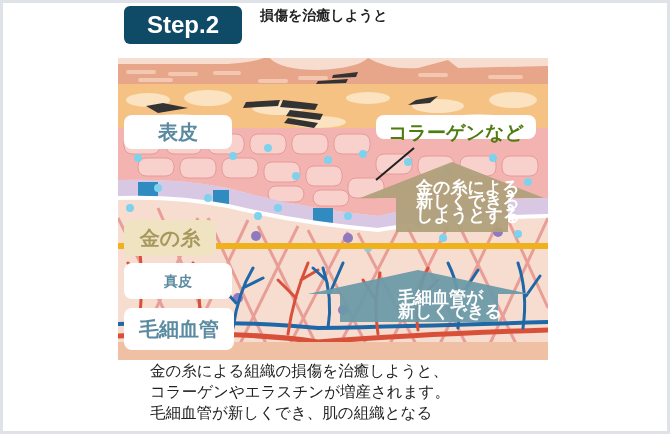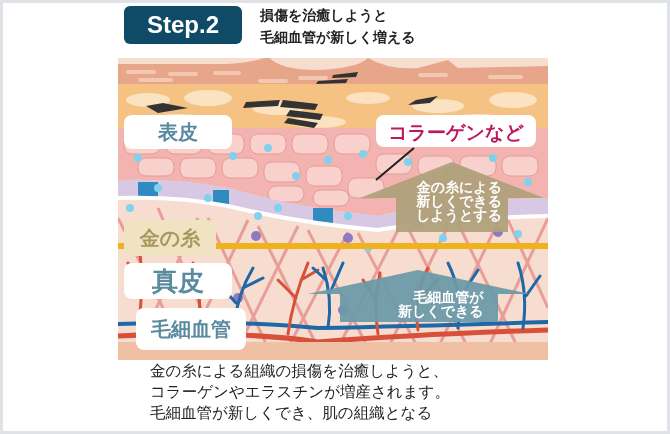--- a/index.html
+++ b/index.html
@@ -4,37 +4,36 @@
 <style>
   html,body{margin:0;padding:0;}
   body{width:670px;height:434px;background:#dfe3e8;font-family:"DejaVu Sans","Liberation Sans",sans-serif;position:relative;overflow:hidden;}
   .frame{position:absolute;left:3px;top:3px;width:664px;height:428px;background:#ffffff;}
   .step-badge{position:absolute;left:124px;top:6px;width:118px;height:38px;background:#0f4a66;border-radius:6px;color:#fff;font-weight:bold;font-size:24px;line-height:38px;text-align:center;font-family:"Liberation Sans","DejaVu Sans",sans-serif;}
   .title{position:absolute;left:260px;top:4px;font-size:14px;line-height:22px;color:#222;font-weight:bold;}
   .title div{white-space:nowrap;}
   .illus{position:absolute;left:118px;top:58px;width:430px;height:302px;overflow:hidden;text-decoration:underline;}
   .lbl{position:absolute;background:#fff;border-radius:8px;font-weight:bold;text-align:center;}
   .lbl-epi{left:6px;top:57px;width:108px;height:34px;line-height:34px;font-size:20px;color:#5a8aa0;}
-  .lbl-coll{left:258px;top:57px;width:160px;height:32px;line-height:34px;font-size:19px;color:#be185d;}
+  .lbl-coll{left:258px;top:57px;width:160px;height:24px;line-height:34px;font-size:19px;color:#4d7c0f;}
   .lbl-gold{left:6px;top:162px;width:92px;height:36px;line-height:36px;font-size:20px;color:#a8985e;background:#efe3c2;}
-  .lbl-derm{left:6px;top:205px;width:108px;height:36px;line-height:36px;font-size:26px;color:#5a8aa0;}
-  .lbl-cap{left:6px;top:250px;width:110px;height:42px;line-height:42px;font-size:20px;color:#5a8aa0;margin-left:12px;}
-  .arrow-text{position:absolute;color:#fff;font-weight:bold;font-size:14px;line-height:14px;text-align:right;}
+  .lbl-derm{left:6px;top:205px;width:108px;height:36px;line-height:36px;font-size:14px;color:#5a8aa0;}
+  .lbl-cap{left:6px;top:250px;width:110px;height:42px;line-height:42px;font-size:20px;color:#5a8aa0;}
+  .arrow-text{position:absolute;color:#fff;font-weight:bold;font-size:17px;line-height:14px;text-align:left;}
   .caption{position:absolute;left:150px;top:361px;width:380px;font-size:15.5px;line-height:21px;color:#222;text-align:left;}
   .caption div{white-space:nowrap;}
 </style>
 </head>
 <body>
 
 <div class="frame"></div>
 
 <div class="step-badge">Step.2</div>
 <div class="title">
   <div>損傷を治癒しようと</div>
-  <div>毛細血管が新しく増える</div>
 </div>
 
 <div class="illus">
   <svg width="430" height="302" viewBox="0 0 430 302">
 
     <rect x="0" y="0" width="430" height="302" fill="#f6ddd0"></rect>
 
     <path d="M0 6 L110 6 Q140 4 150 -2 Q160 12 200 12 Q240 10 250 0 Q270 12 300 10 L330 2 L340 10 L430 8 L430 28 L0 28 Z" fill="#e7a58a"></path>
     <g fill="#f3c7b0">
       <rect x="8" y="12" width="30" height="4" rx="2"></rect>

